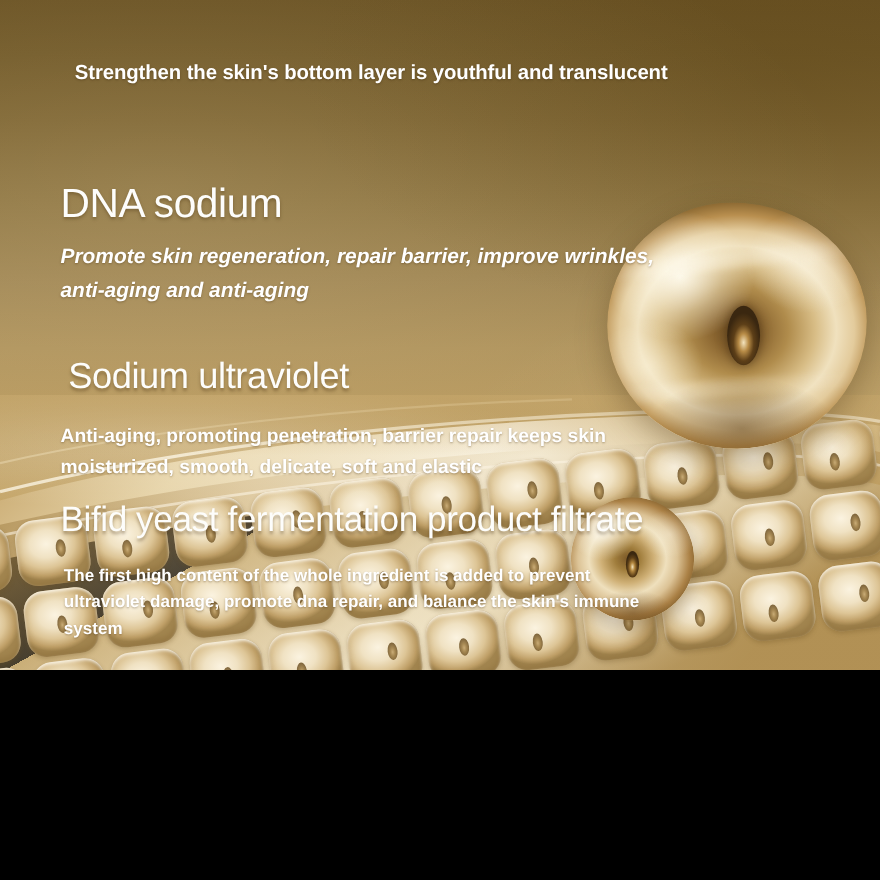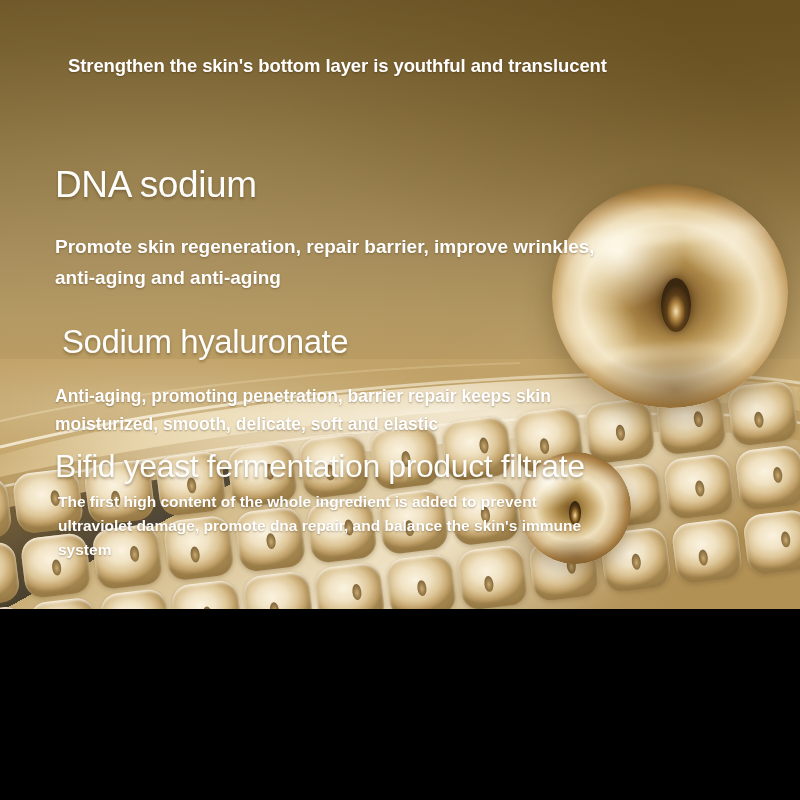--- a/index.html
+++ b/index.html
@@ -63,31 +63,31 @@
   }
   .sec-body {
     color: #ffffff;
     font-weight: bold;
     text-shadow: 0 1px 2px rgba(70,48,14,0.40);
   }
 
   
   #sec1 { left: 55px; top: 163px; width: 560px; }
   #sec1 .sec-title { font-size: 37px; line-height: 43px; }
-  #sec1 .sec-body  { font-size: 19px; line-height: 31px; margin-top: 25px; }
+  #sec1 .sec-body  { font-size: 19px; line-height: 31px; margin-top: 12px; font-style: italic; }
 
   
   #sec2 { left: 62px; top: 322px; width: 560px; }
   #sec2 .sec-title { font-size: 33px; line-height: 40px; }
   #sec2 .sec-body  { font-size: 17.5px; line-height: 28px; margin-top: 20px; margin-left: -7px; }
 
   
   #sec3 { left: 55px; top: 448px; width: 560px; }
-  #sec3 .sec-title { font-size: 32px; line-height: 36px; }
-  #sec3 .sec-body  { font-size: 15.5px; line-height: 24px; margin-top: 6px; margin-left: 3px; }
+  #sec3 .sec-title { font-size: 32px; line-height: 48px; }
+  #sec3 .sec-body  { font-size: 15.5px; line-height: 24px; margin-top: 16px; margin-left: 3px; }
 
   
   .sphere {
     position: absolute;
     border-radius: 50%;
     overflow: hidden;
   }
 
   
   #sphere-big {
@@ -338,21 +338,21 @@
   </div>
 
   <div class="headline">Strengthen the skin's bottom layer is youthful and translucent</div>
 
   <div class="section" id="sec1">
     <div class="sec-title">DNA sodium</div>
     <div class="sec-body">Promote skin regeneration, repair barrier, improve wrinkles, anti-aging and anti-aging</div>
   </div>
 
   <div class="section" id="sec2">
-    <div class="sec-title">Sodium hyaluronate</div>
+    <div class="sec-title">Sodium ultraviolet</div>
     <div class="sec-body">Anti-aging, promoting penetration, barrier repair keeps skin moisturized, smooth, delicate, soft and elastic</div>
   </div>
 
   <div class="section" id="sec3">
     <div class="sec-title">Bifid yeast fermentation product filtrate</div>
     <div class="sec-body">The first high content of the whole ingredient is added to prevent ultraviolet damage, promote dna repair, and balance the skin's immune system</div>
   </div>
 
 </div>
 

